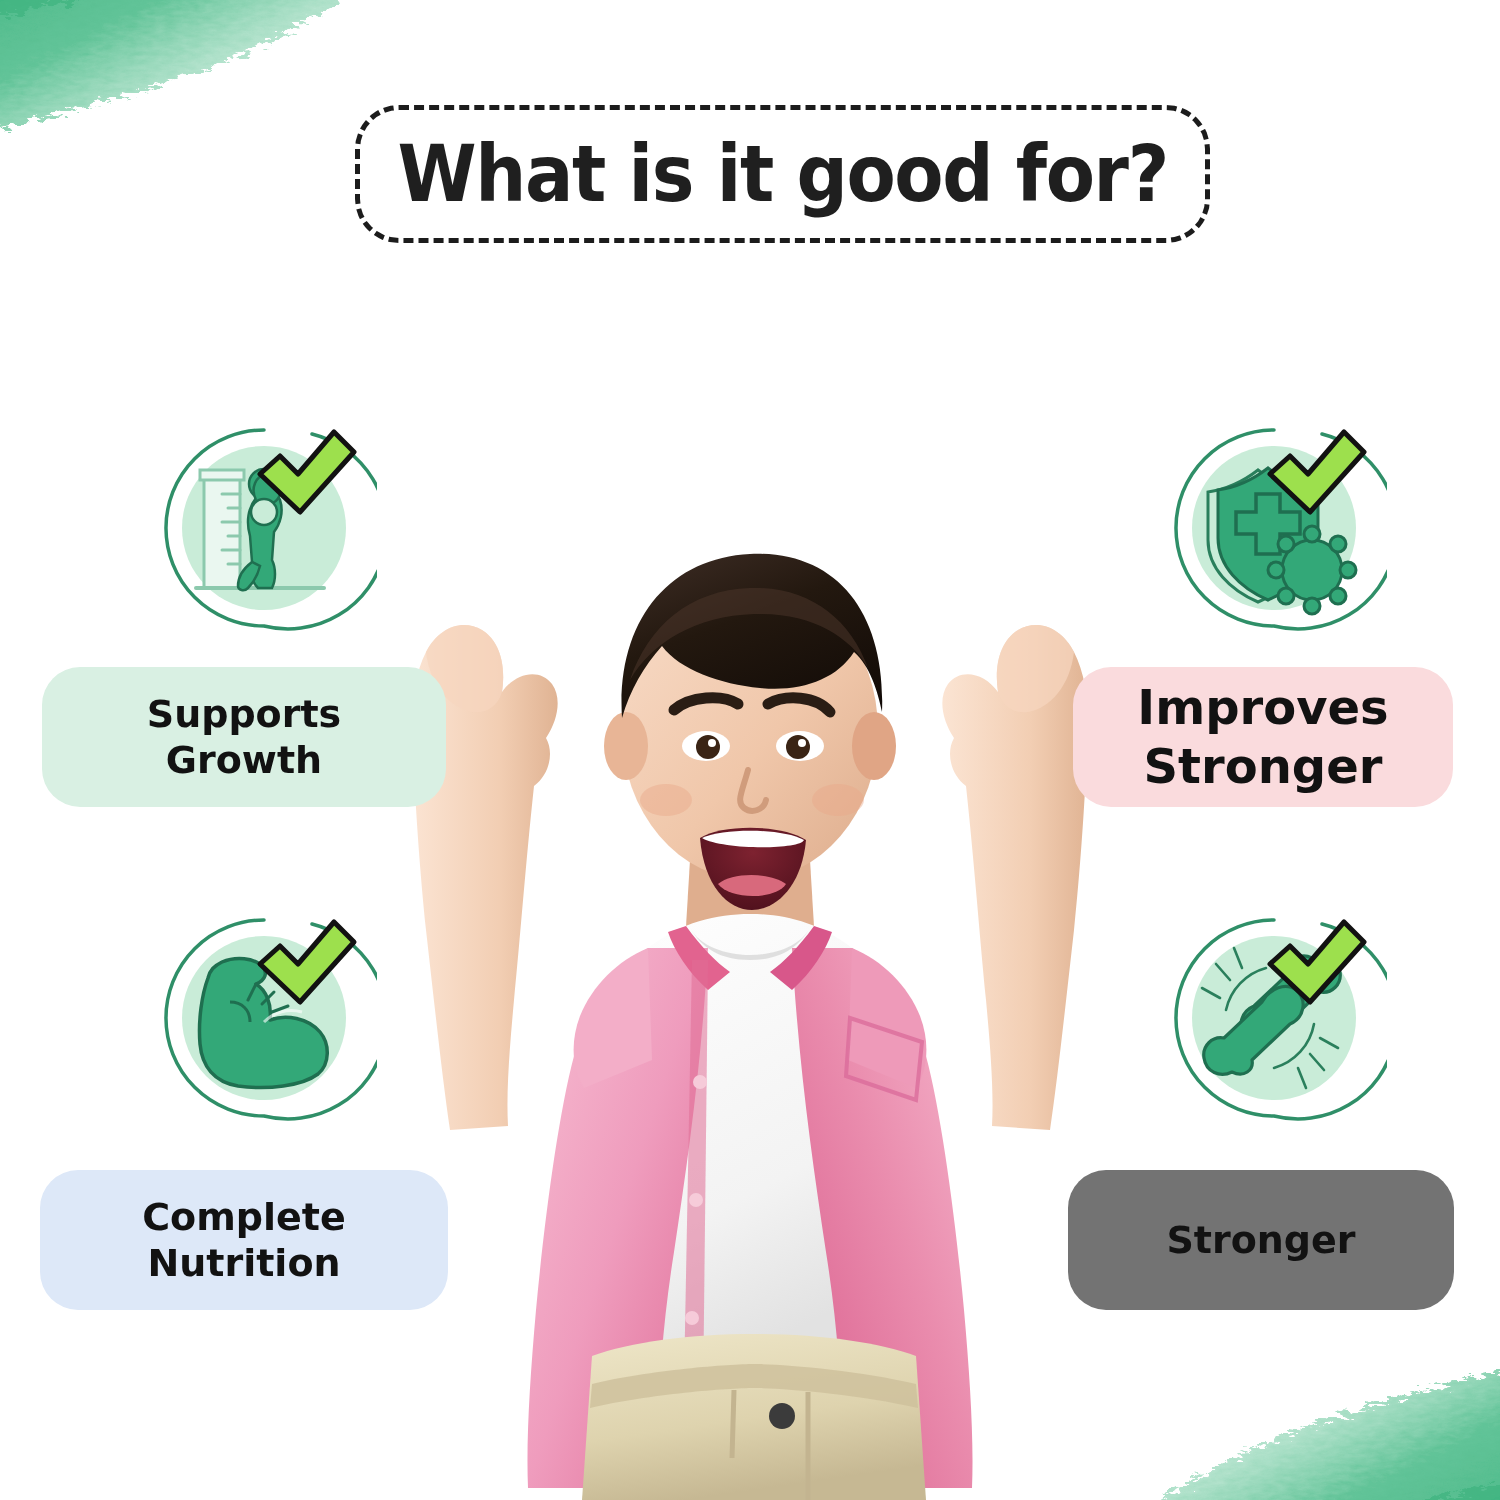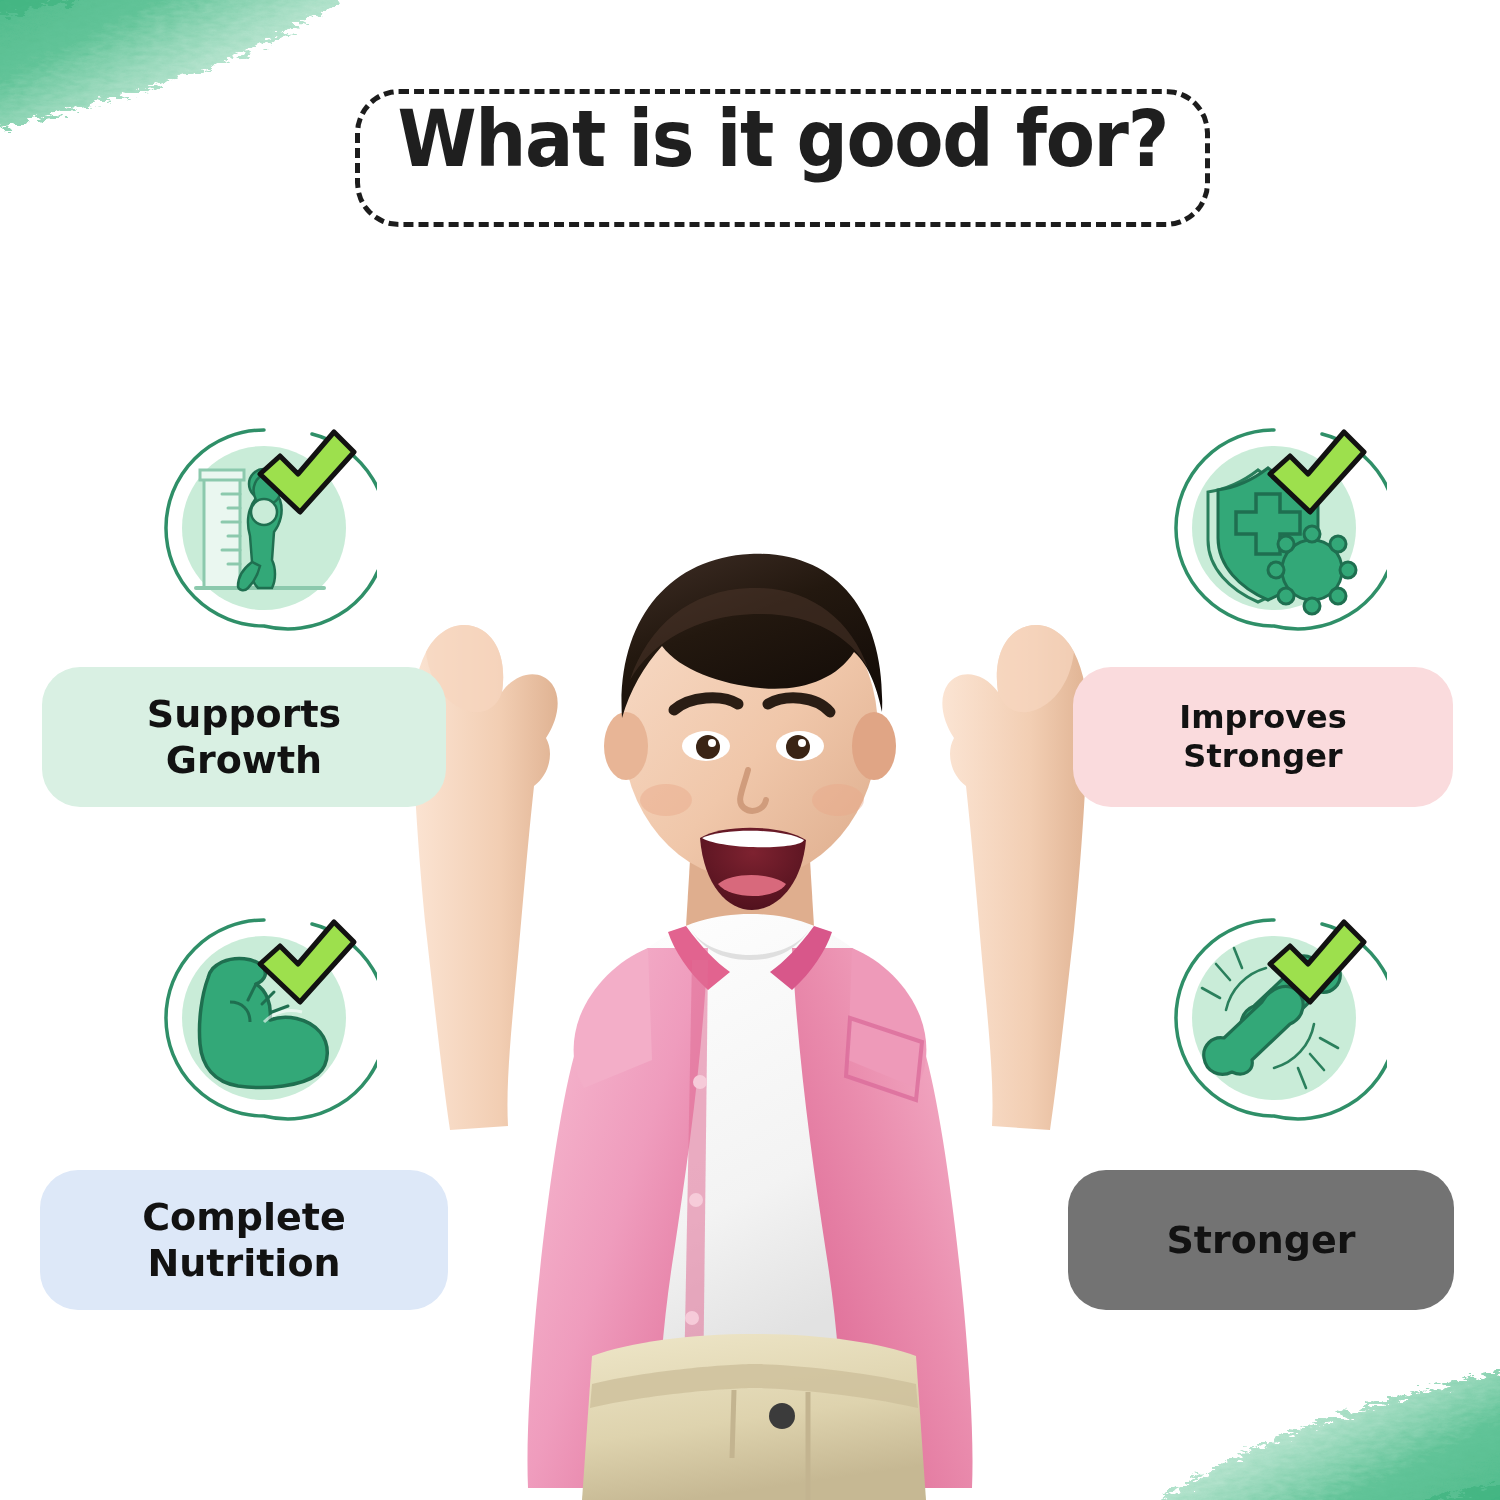--- a/index.html
+++ b/index.html
@@ -12,25 +12,25 @@
   }
 
   
   .brush { position:absolute; pointer-events:none; }
   #brush-tl { top:-30px; left:-60px; width:560px; height:230px; }
   #brush-br { bottom:-30px; right:-60px; width:560px; height:230px; }
 
   
   .title-box {
     position:absolute;
-    left:355px; top:89px;
+    left:355px; top:105px;
     width:855px; height:138px;
     border:5px dashed #1c1c1c;
     border-radius:44px;
-    display:flex; align-items:flex-start; justify-content:center;
+    display:flex; align-items:center; justify-content:center;
   }
   .title-text {
     font-family:"DejaVu Sans", sans-serif;
     font-weight:bold;
     font-size:78px;
     letter-spacing:-1.5px;
     color:#1f1f1f;
     transform:scaleX(0.92);
     white-space:nowrap;
   }
@@ -58,21 +58,21 @@
     padding:0 26px;
   }
   #chip-growth {
     left:42px; top:667px; width:404px; height:140px;
     background:#d9f0e3;
     font-size:38px;
   }
   #chip-immunity {
     left:1073px; top:667px; width:380px; height:140px;
     background:#fadbdd;
-    font-size:32px;
+    font-size:48px;
   }
   #chip-nutrition {
     left:40px; top:1170px; width:408px; height:140px;
     background:#dde8f8;
     font-size:38px;
   }
   #chip-bones {
     left:1068px; top:1170px; width:386px; height:140px;
     background:#737373;
     font-size:38px;

